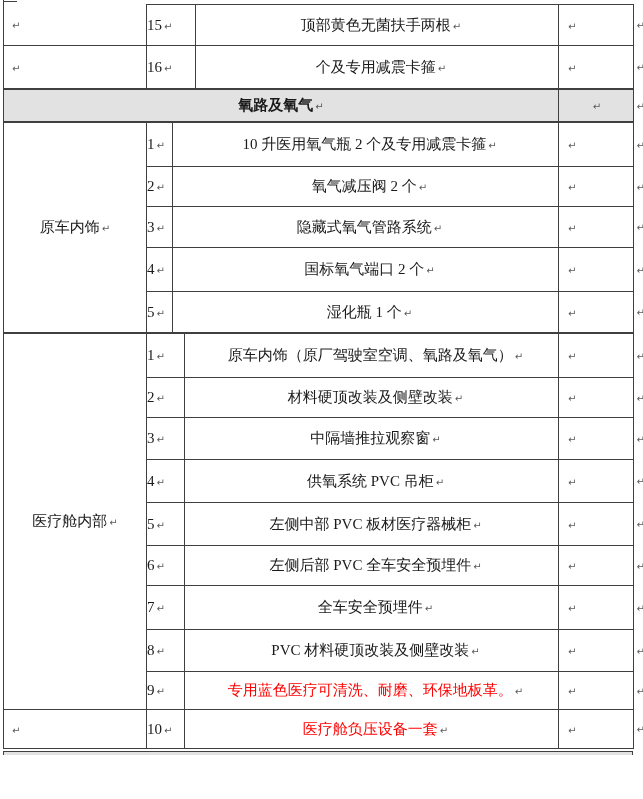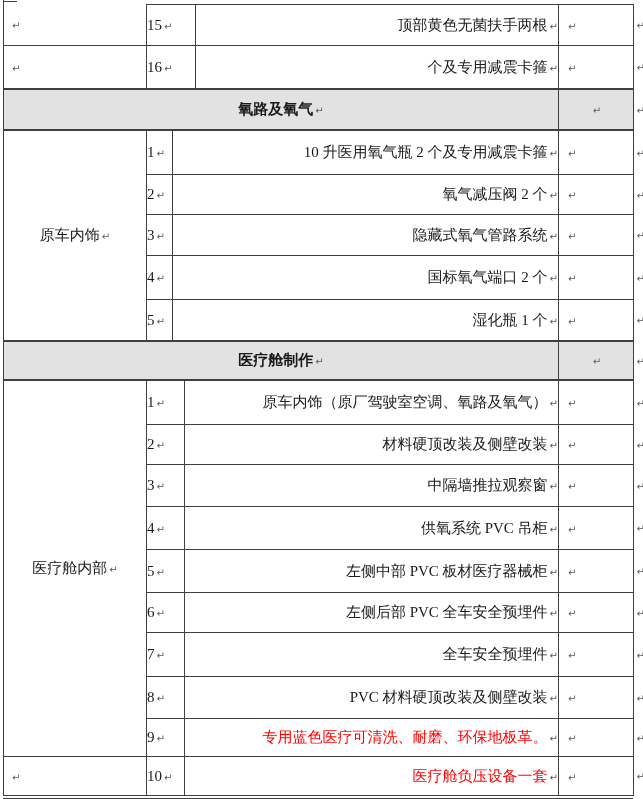--- a/index.html
+++ b/index.html
@@ -35,21 +35,21 @@
     position:relative;
     overflow:visible;
     white-space:nowrap;
   }
   #secA{margin-top:4px;}
   #secA td.cat-empty{border-top:none;}
 
   td.cat-empty{padding-left:6px;}
   td.category{text-align:center;}
   td.num{text-align:left;}
-  td.desc{padding-left:8px;text-align:right;}
+  td.desc{padding-left:8px;text-align:center;}
   td.blank{padding-left:7px;}
   td.hdr-title{
     background:var(--header-bg);
     text-align:center;font-weight:bold;
   }
   td.hdr-blank{background:var(--header-bg);text-align:center;padding-left:0;}
   .red{color:var(--red-text);font-weight:normal;}
 
   .mk{
     font-family:"DejaVu Sans",sans-serif;
@@ -104,21 +104,21 @@
     </tr>
   </tbody>
     </table>
 
   <table class="tbl">
     <colgroup>
         <col style="width:555px">
         <col style="width:75px">
       </colgroup>
     <tbody>
-        <tr style="height:40px">
+        <tr style="height:32px">
       <td class="hdr-title"><span>氧路及氧气</span><span class="mk">↵</span></td>
       <td class="hdr-blank"><span class="mk">↵</span><span class="outer-mk">↵</span></td>
     </tr>
   </tbody>
     </table>
 
   <table class="tbl">
     <colgroup>
         <col style="width:143px">
         <col style="width:26px">
@@ -148,32 +148,20 @@
       <td class="blank"><span class="mk">↵</span><span class="outer-mk">↵</span></td>
     </tr>
     <tr style="height:41px">
       <td class="num"><span>5</span><span class="mk">↵</span></td>
       <td class="desc"><span>湿化瓶 1 个</span><span class="mk">↵</span></td>
       <td class="blank"><span class="mk">↵</span><span class="outer-mk">↵</span></td>
     </tr>
   </tbody>
     </table>
 
-  <table class="tbl">
-    <colgroup>
-        <col style="width:555px">
-        <col style="width:75px">
-      </colgroup>
-    <tbody>
-        <tr style="height:38px">
-      <td class="hdr-title"><span>医疗舱制作</span><span class="mk">↵</span></td>
-      <td class="hdr-blank"><span class="mk">↵</span><span class="outer-mk">↵</span></td>
-    </tr>
-  </tbody>
-    </table>
 
   <table class="tbl">
     <colgroup>
         <col style="width:143px">
         <col style="width:38px">
         <col style="width:374px">
         <col style="width:75px">
       </colgroup>
     <tbody>
         <tr style="height:44px">

